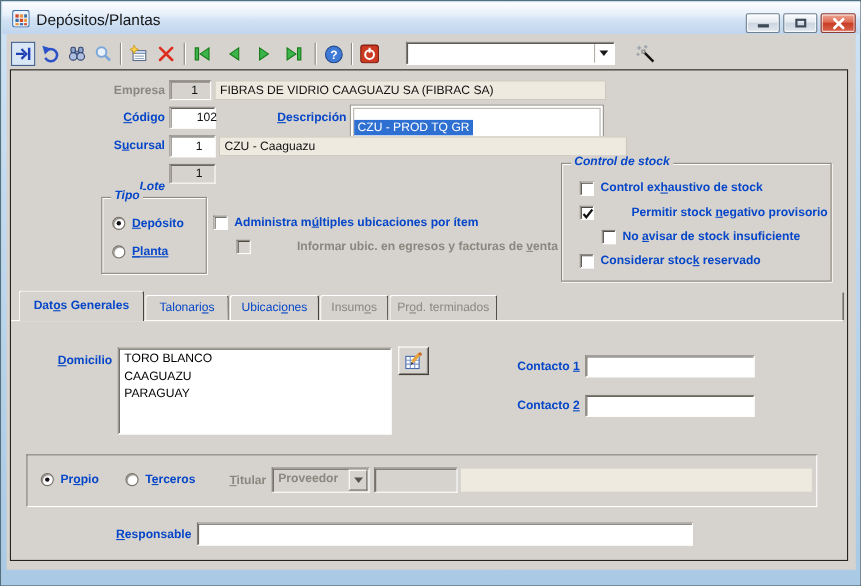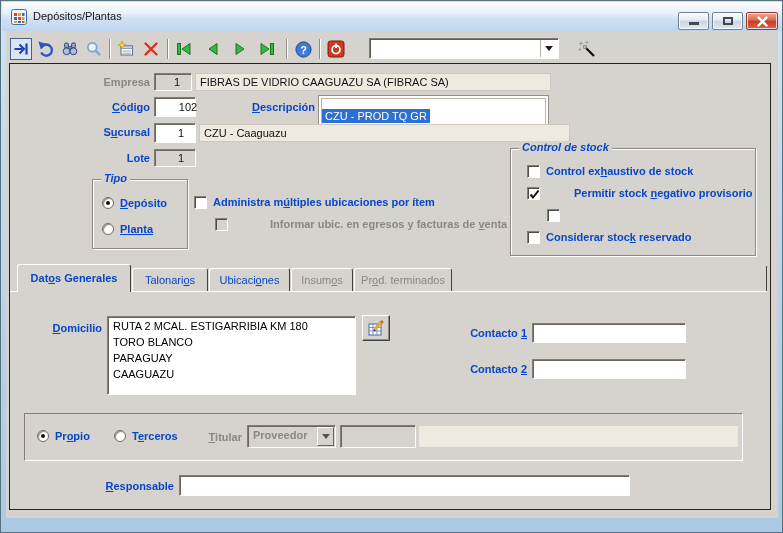--- a/index.html
+++ b/index.html
@@ -6,21 +6,21 @@
   html,body { width:783px; height:533px; }
   body { position:relative; font-family:"Liberation Sans",sans-serif; font-size:11px; overflow:hidden; background:#fff; }
 
   .window { position:absolute; inset:0; border:1px solid #55707f;
             background:linear-gradient(180deg,#cfe3f5,#b7d3eb 60%,#a9c9e5); }
 
   
   .titlebar { position:absolute; left:1px; top:1px; width:780px; height:29px;
               background:linear-gradient(180deg,#fdfeff 0%,#e6effa 40%,#d2e2f4 55%,#bfd5ed 100%); }
   .app-icon { position:absolute; left:9px; top:7px; width:16px; height:16px; }
-  .title-text { position:absolute; left:31px; top:8px; font-size:11px; color:#141414; }
+  .title-text { position:absolute; left:31px; top:8px; font-size:14px; color:#141414; }
   .winbtn { position:absolute; top:10px; height:18px; border:1px solid #70818f; border-radius:2px;
             background:linear-gradient(180deg,#fbfdfe,#e4eaf1 45%,#ccd5e0 50%,#e0e7ee);
             box-shadow: inset 0 0 0 1px rgba(255,255,255,.75); }
   .winbtn.min { left:676px; width:31px; }
   .winbtn.max { left:710px; width:31px; }
   .winbtn.close { left:744px; width:32px; border-color:#8e3a2c;
             background:linear-gradient(180deg,#eda896,#dd6950 45%,#c83c24 50%,#d9654e); }
   .glyph-min { position:absolute; left:10px; top:9px; width:10px; height:3px; background:#3e4a57; }
   .glyph-max { position:absolute; left:10px; top:4px; width:10px; height:8px; border:2px solid #3e4a57; background:transparent; }
   .glyph-close { position:absolute; left:9px; top:2px; }
@@ -256,21 +256,21 @@
           <span class="selection">CZU - PROD TQ GR</span>
         </div>
       </div>
 
       <div class="lbl" style="left:60px; top:62px; width:80px;">S<u>u</u>cursal</div>
       <div class="sunken" style="left:144px; top:59px; width:42px; height:20px;">
         <div class="val right">1</div>
       </div>
       <div class="display" style="left:189px; top:60px; width:371px; height:18px;">CZU - Caaguazu</div>
 
-      <div class="lbl" style="left:60px; top:88px; width:80px;">Lote</div>
+      <div class="lbl" style="left:60px; top:100px; width:80px;font-style:italic;">Lote</div>
       <div class="sunken dis" style="left:144px; top:85px; width:42px; height:18px;">
         <div class="val right">1</div>
       </div>
 
       <div class="group" style="left:82px; top:115px; width:96px; height:70px;">
         <div class="caption" style="left:8px; top:-8px;">Tipo</div>
       </div>
       <div class="radio" style="left:92px; top:133px;">
           <div class="dot"></div>
         </div>
@@ -288,37 +288,37 @@
       </div>
       <div class="cb" style="left:517px; top:101px;"></div>
       <div class="cblbl" style="left:536px; top:101px;">Control ex<u>h</u>austivo de stock</div>
       <div class="cb" style="left:517px; top:123px;">
         <svg width="11" height="11" viewBox="0 0 11 11">
             <path d="M1.5 5.5 L4 8.5 L9.5 1.5" fill="none" stroke="#111" stroke-width="2"></path>
           </svg>
       </div>
       <div class="cblbl" style="left:536px; top:123px;padding-left:28px;">Permitir stock <u>n</u>egativo provisorio</div>
       <div class="cb" style="left:537px; top:145px;"></div>
+      <div class="cblbl" style="left:556px; top:145px;">No <u>a</u>visar de stock insuficiente</div>
       <div class="cb" style="left:517px; top:167px;"></div>
       <div class="cblbl" style="left:536px; top:167px;">Considerar stoc<u>k</u> reservado</div>
 
       <div class="tabline" style="top:227px;"></div>
       <div class="tabline-end" style="left:756px; top:202px;"></div>
       <div class="tab active" style="left:7px; top:200px; width:114px; height:28px; line-height:26px;">Dat<u>o</u>s Generales</div>
       <div class="tab" style="left:122px; top:204px; width:76px; height:23px; line-height:22px;">Talonari<u>o</u>s</div>
       <div class="tab" style="left:199px; top:204px; width:81px; height:23px; line-height:22px;">Ubicaci<u>o</u>nes</div>
       <div class="tab dis" style="left:281px; top:204px; width:62px; height:23px; line-height:22px;">Insum<u>o</u>s</div>
       <div class="tab dis" style="left:344px; top:204px; width:98px; height:23px; line-height:22px;">Pr<u>o</u>d. terminados</div>
 
       <div class="lbl" style="left:28px; top:258px; width:64px;"><u>D</u>omicilio</div>
       <div class="sunken" style="left:97px; top:252px; width:249px; height:79px; padding:3px 5px; overflow:hidden;">
-        <div class="ta-line">RUTA 2 MCAL. ESTIGARRIBIA KM 180</div>
         <div class="ta-line">TORO BLANCO</div>
+        <div class="ta-line">CAAGUAZU</div>
         <div class="ta-line">PARAGUAY</div>
-        <div class="ta-line">CAAGUAZU</div>
       </div>
       <div class="btn" style="left:352px; top:251px; width:28px; height:26px;">
         <svg width="18" height="18" viewBox="0 0 18 18">
             <rect x="2" y="5" width="12" height="11" fill="#fff" stroke="#4466aa"></rect>
             <line x1="2" y1="8.5" x2="14" y2="8.5" stroke="#7a93c4"></line>
             <line x1="2" y1="12" x2="14" y2="12" stroke="#7a93c4"></line>
             <line x1="6" y1="5" x2="6" y2="16" stroke="#7a93c4"></line>
             <line x1="10" y1="5" x2="10" y2="16" stroke="#7a93c4"></line>
             <line x1="8" y1="10" x2="14.5" y2="2.5" stroke="#e8a33d" stroke-width="3"></line>
             <polygon points="6.5,12.5 7,9.8 9.2,11.4" fill="#333"></polygon>

